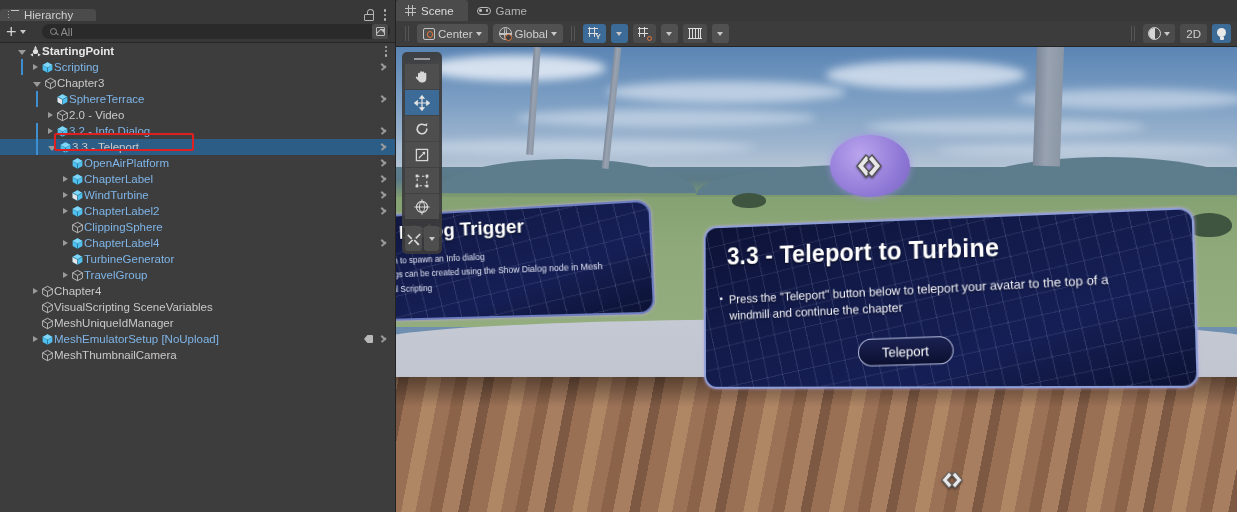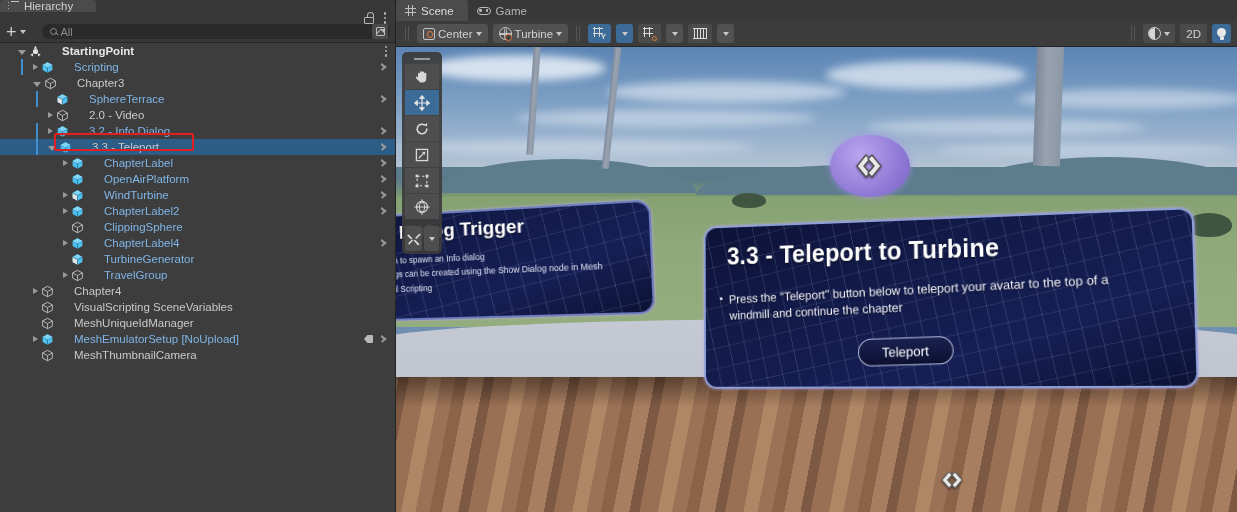--- a/index.html
+++ b/index.html
@@ -14,21 +14,21 @@
   
   .hierarchy {
     width: 396px; height: 512px;
     background: #383838;
     position: relative;
     display: flex; flex-direction: column;
     border-right: 1px solid #232323;
   }
   .h-tabbar {
     height: 21px; background: #383838;
-    display: flex; align-items: flex-start; position: relative; flex-direction: column;
+    display: flex; align-items: flex-end; position: relative;
   }
   .h-tab {
     background: #4b4b4b;
     color: #cfcfcf;
     font-size: 11.5px;
     display: flex; align-items: center; gap: 5px;
     padding: 0 12px 0 8px;
     border-top-left-radius: 3px; border-top-right-radius: 3px;
     min-width: 96px;
   }
@@ -115,21 +115,21 @@
   .row .tri {
     width: 0; height: 0; flex: none;
     border-top: 3.6px solid transparent; border-bottom: 3.6px solid transparent;
     border-left: 5px solid #9a9a9a; margin-right: 3px;
   }
   .row .tri.open {
     border-left: 4px solid transparent; border-right: 4px solid transparent;
     border-top: 5px solid #9a9a9a; border-bottom: none; margin-right: 3px; margin-top: 2px;
   }
   .row .tri.none { border: none; width: 5px; margin-right: 3px; }
-  .row .label { margin-left: 20px; }
+  .row .label { margin-left: 0; }
   .row .label.pref { color: #7fb5e8; }
   .row .label.plain { color: #c9c9c9; }
   .row .label.bold { color: #e6e6e6; font-weight: bold; }
   .row .chev {
     position: absolute; right: 8px; top: 3px; width: 5px; height: 9px;
   }
   .row .chev::before {
     content:''; position:absolute; left:0; top:1px; width:6px; height:1.5px;
     background:#9a9a9a; transform: rotate(45deg); transform-origin: left top;
   }
@@ -472,42 +472,42 @@
               <path d="M8 1.6 L14 4.8 V11.2 L8 14.4 L2 11.2 V4.8 Z" fill="#4fc0f0"></path>
               <path d="M2 4.8 L8 8 L14 4.8 M8 8 V14.4" fill="none" stroke="#1d6f93" stroke-width="1"></path>
               <path d="M8 1.6 L14 4.8 L8 8 L2 4.8 Z" fill="#7fd6f7"></path>
             </svg>
           </span>
           <span class="label plain">3.3 - Teleport</span>
           <span class="chev"></span>
         </div>
         <div class="row">
           <span style="width:63px;flex:none"></span>
-          <span class="tri"></span>
+          <span class="tri none"></span>
           <span class="ic">
             <svg width="13" height="13" viewBox="0 0 16 16">
               <path d="M8 1.6 L14 4.8 V11.2 L8 14.4 L2 11.2 V4.8 Z" fill="#4fc0f0"></path>
               <path d="M2 4.8 L8 8 L14 4.8 M8 8 V14.4" fill="none" stroke="#1d6f93" stroke-width="1"></path>
               <path d="M8 1.6 L14 4.8 L8 8 L2 4.8 Z" fill="#7fd6f7"></path>
             </svg>
           </span>
+          <span class="label pref">OpenAirPlatform</span>
+          <span class="chev"></span>
+        </div>
+        <div class="row">
+          <span style="width:63px;flex:none"></span>
+          <span class="tri"></span>
+          <span class="ic">
+            <svg width="13" height="13" viewBox="0 0 16 16">
+              <path d="M8 1.6 L14 4.8 V11.2 L8 14.4 L2 11.2 V4.8 Z" fill="#4fc0f0"></path>
+              <path d="M2 4.8 L8 8 L14 4.8 M8 8 V14.4" fill="none" stroke="#1d6f93" stroke-width="1"></path>
+              <path d="M8 1.6 L14 4.8 L8 8 L2 4.8 Z" fill="#7fd6f7"></path>
+            </svg>
+          </span>
           <span class="label pref">ChapterLabel</span>
-          <span class="chev"></span>
-        </div>
-        <div class="row">
-          <span style="width:63px;flex:none"></span>
-          <span class="tri none"></span>
-          <span class="ic">
-            <svg width="13" height="13" viewBox="0 0 16 16">
-              <path d="M8 1.6 L14 4.8 V11.2 L8 14.4 L2 11.2 V4.8 Z" fill="#4fc0f0"></path>
-              <path d="M2 4.8 L8 8 L14 4.8 M8 8 V14.4" fill="none" stroke="#1d6f93" stroke-width="1"></path>
-              <path d="M8 1.6 L14 4.8 L8 8 L2 4.8 Z" fill="#7fd6f7"></path>
-            </svg>
-          </span>
-          <span class="label pref">OpenAirPlatform</span>
           <span class="chev"></span>
         </div>
         <div class="row">
           <span style="width:63px;flex:none"></span>
           <span class="tri"></span>
           <span class="ic">
             <svg width="13" height="13" viewBox="0 0 16 16">
               <path d="M8 1.6 L14 4.8 V11.2 L8 14.4 L2 11.2 V4.8 Z" fill="#4fc0f0"></path>
               <path d="M8 1.6 L14 4.8 L8 8 L2 4.8 Z" fill="#7fd6f7"></path>
               <path d="M2 5 L8 8 V14.4 L2 11.2 Z" fill="#e6e6e6"></path>
@@ -666,21 +666,21 @@
       <div class="tb-btn">
         <span class="pivot-ico"></span>
         <span>Center</span>
         <span class="caret-dn"></span>
       </div>
       <div class="tb-btn">
         <span class="globe-ico">
             <i class="m"></i>
             <i class="e"></i>
           </span>
-        <span>Turbine</span>
+        <span>Global</span>
         <span class="caret-dn"></span>
       </div>
       <span class="sep dbl"></span>
       <div class="tb-btn blue sq">
         <span class="snap-ico">
           <i class="v" style="left:1px"></i>
             <i class="v" style="left:6px"></i>
           <i class="h" style="top:1px"></i>
             <i class="h" style="top:6px"></i>
           <span class="y">Y</span>

